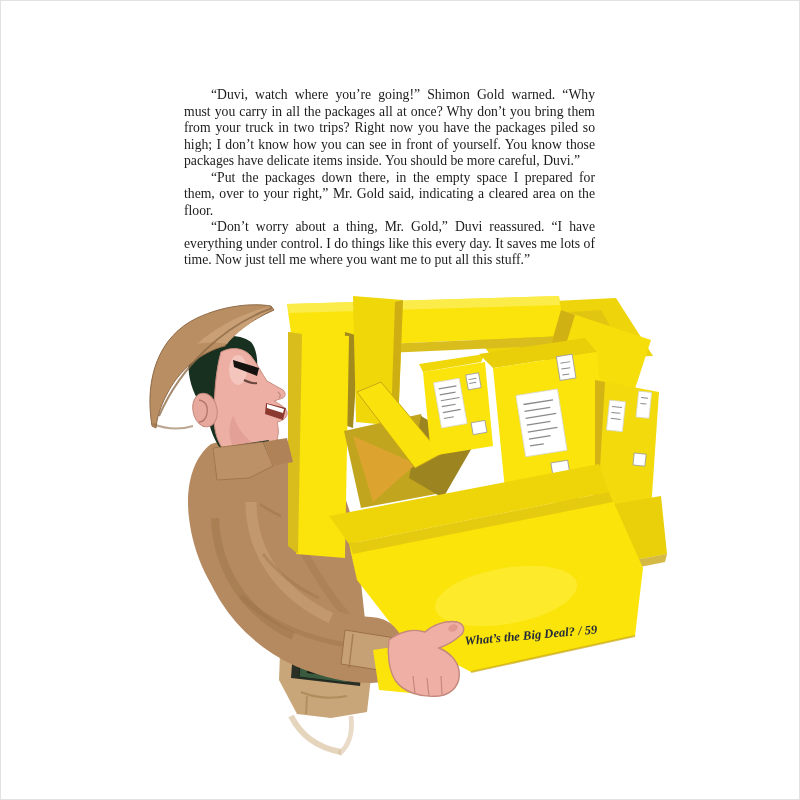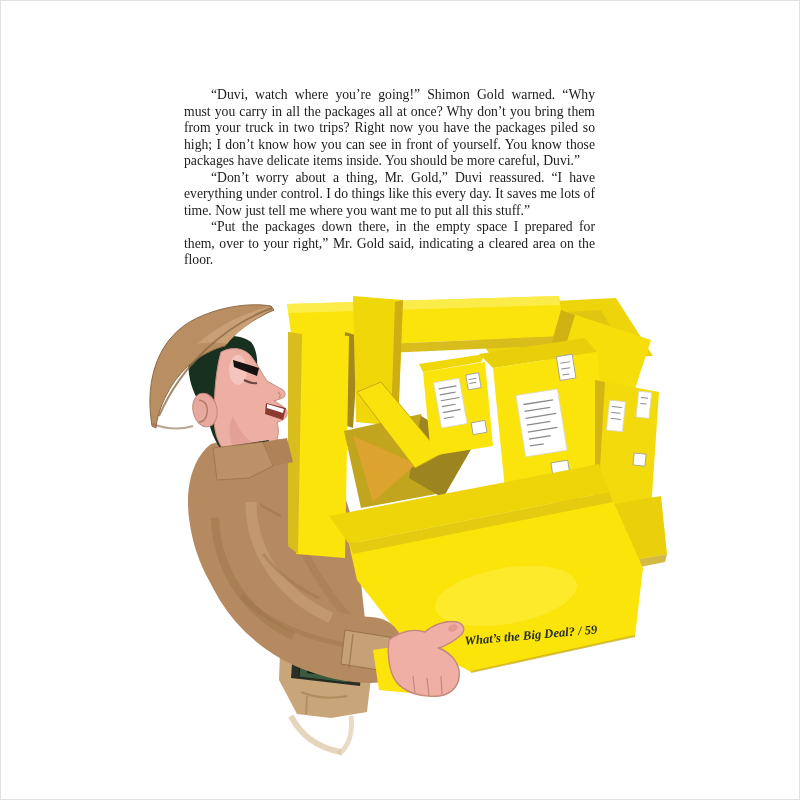--- a/index.html
+++ b/index.html
@@ -28,22 +28,22 @@
     font-size:12.6px;
   }
 </style>
 </head>
 <body>
 
 <div class="page">
 
   <div class="story">
     <p>“Duvi, watch where you’re going!” Shimon Gold warned. “Why must you carry in all the packages all at once? Why don’t you bring them from your truck in two trips? Right now you have the packages piled so high; I don’t know how you can see in front of yourself. You know those packages have delicate items inside. You should be more careful, Duvi.”</p>
+    <p>“Put the packages down there, in the empty space I prepared for them, over to your right,” Mr. Gold said, indicating a cleared area on the floor.</p>
     <p>“Don’t worry about a thing, Mr. Gold,” Duvi reassured. “I have everything under control. I do things like this every day. It saves me lots of time. Now just tell me where you want me to put all this stuff.”</p>
-    <p>“Put the packages down there, in the empty space I prepared for them, over to your right,” Mr. Gold said, indicating a cleared area on the floor.</p>
   </div>
 
   <svg class="illus" width="800" height="480" viewBox="0 0 800 480">
     <title>Deliveryman Duvi in a tan cap and jacket carrying a tall tilting pile of bright yellow packages with white shipping labels</title>
 
     <g>
       <path d="M 210,148 C 192,162 184,190 188,222 C 192,256 206,288 228,312
                C 252,338 284,358 318,370 L 360,380 L 366,342 L 356,250
                C 350,210 338,178 318,162 C 296,147 276,140 254,142
                C 236,143 222,144 210,148 Z" fill="#B68A60"></path>

